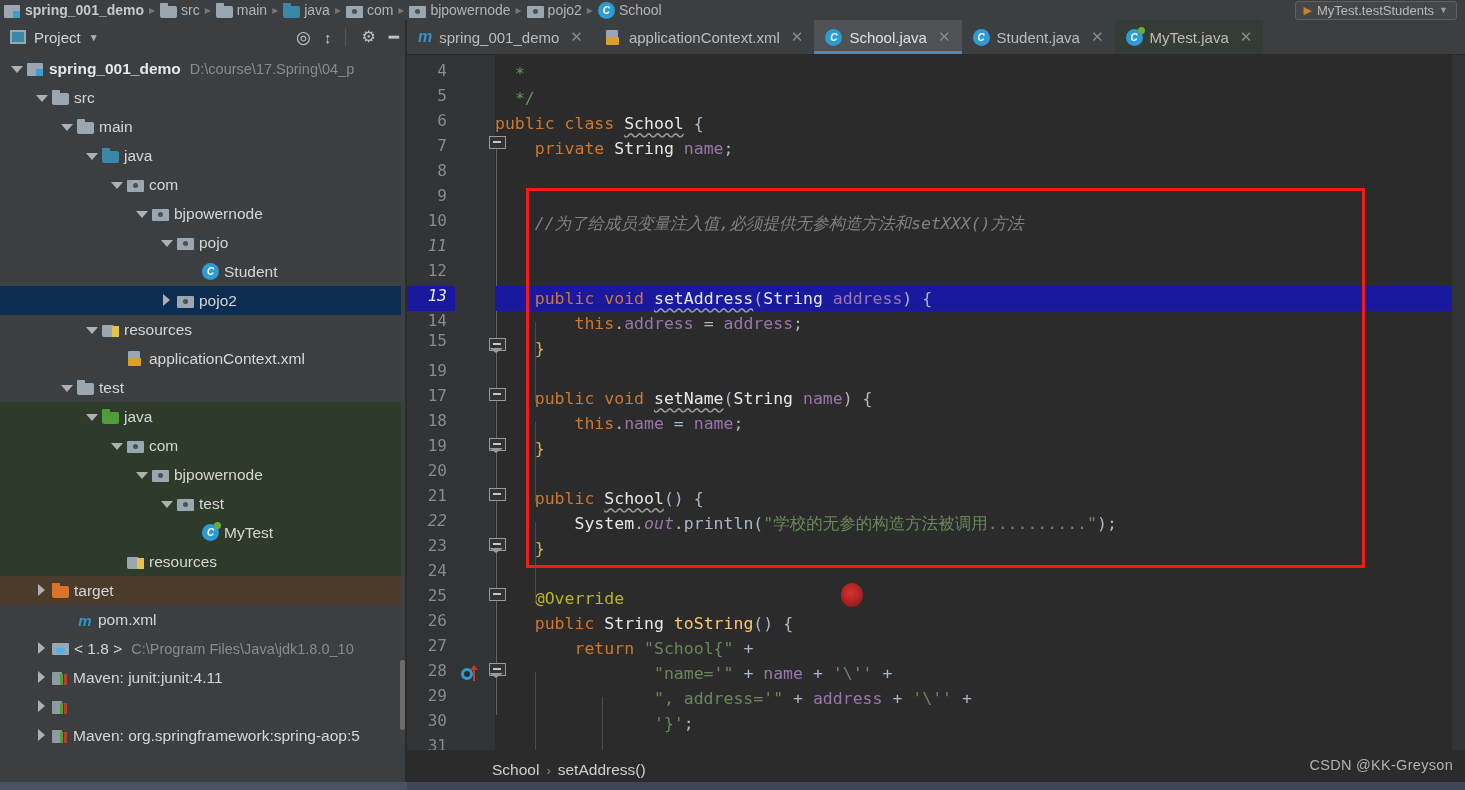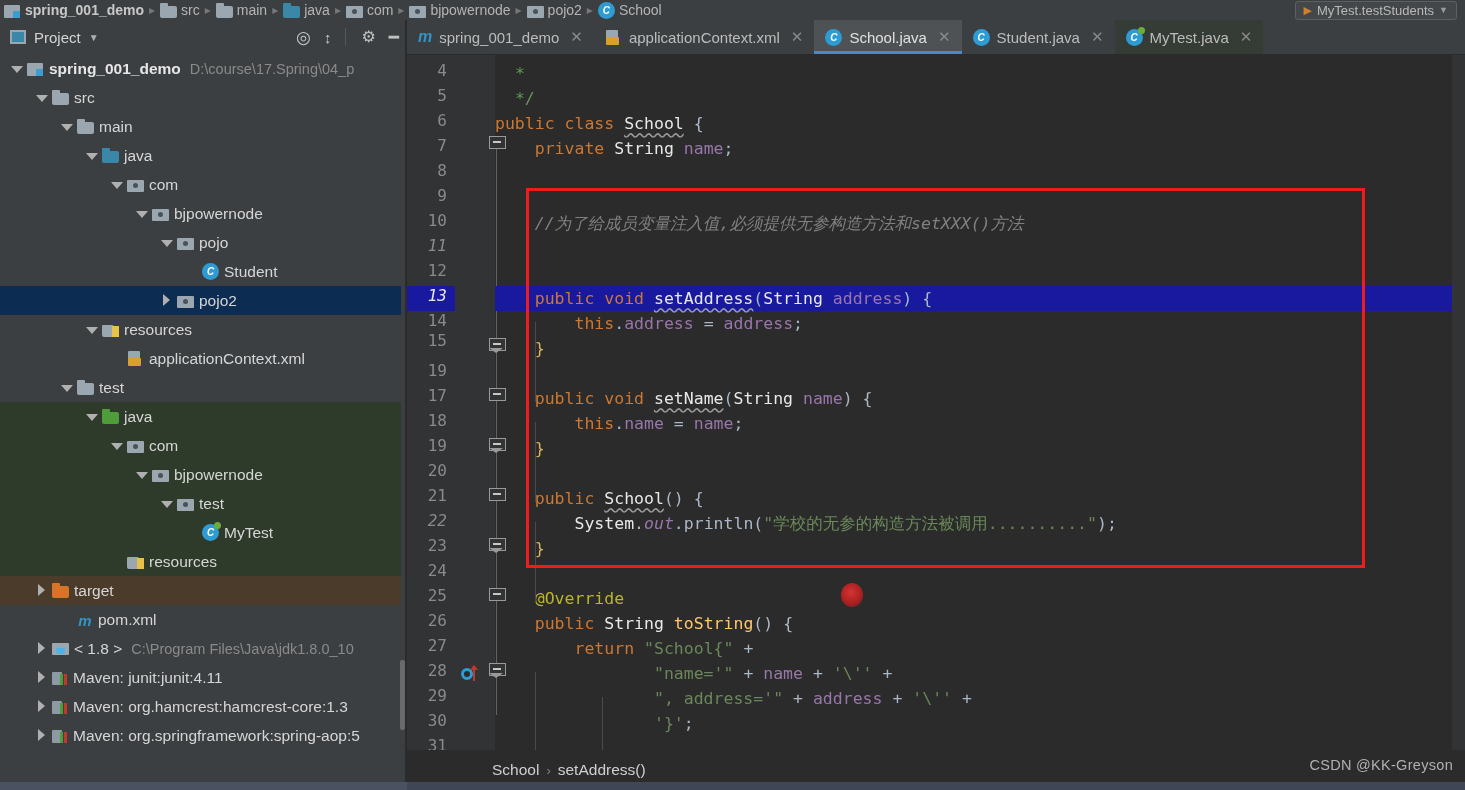--- a/index.html
+++ b/index.html
@@ -403,21 +403,20 @@
         <div class="trow">
           <span style="display:inline-block;width:35px;flex:0 0 35px;"></span>
           <span class="arrow right"></span>
           <span class="ic maven"></span>
           <span class="label">Maven: junit:junit:4.11</span>
         </div>
         <div class="trow">
           <span style="display:inline-block;width:35px;flex:0 0 35px;"></span>
           <span class="arrow right"></span>
           <span class="ic maven"></span>
-          <span class="label">Maven: org.hamcrest:hamcrest-core:1.3</span>
         </div>
         <div class="trow">
           <span style="display:inline-block;width:35px;flex:0 0 35px;"></span>
           <span class="arrow right"></span>
           <span class="ic maven"></span>
           <span class="label">Maven: org.springframework:spring-aop:5</span>
         </div>
       </div>
 
     <div class="panel-scroll">

